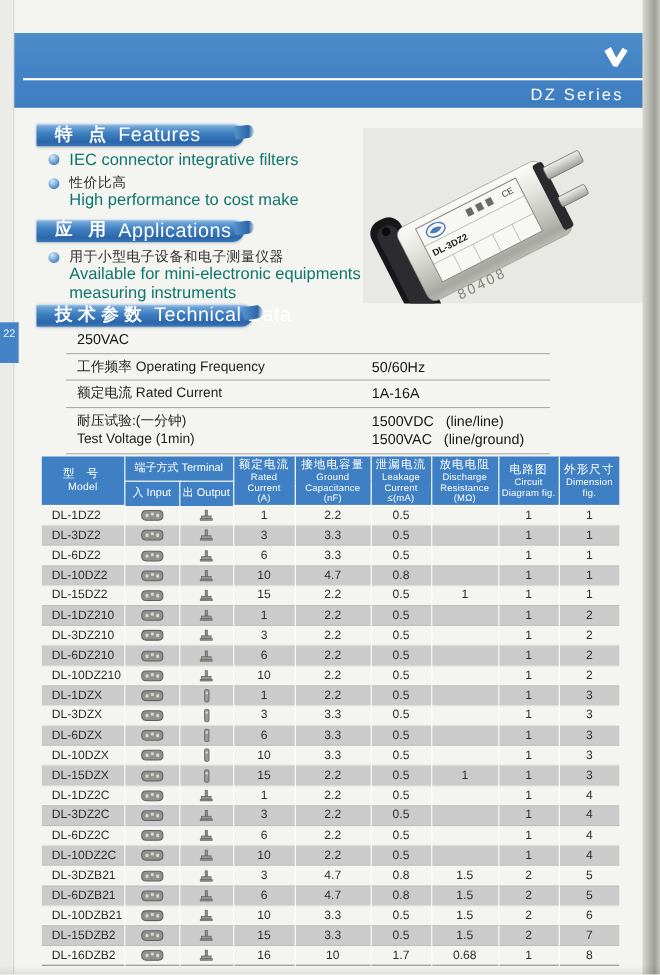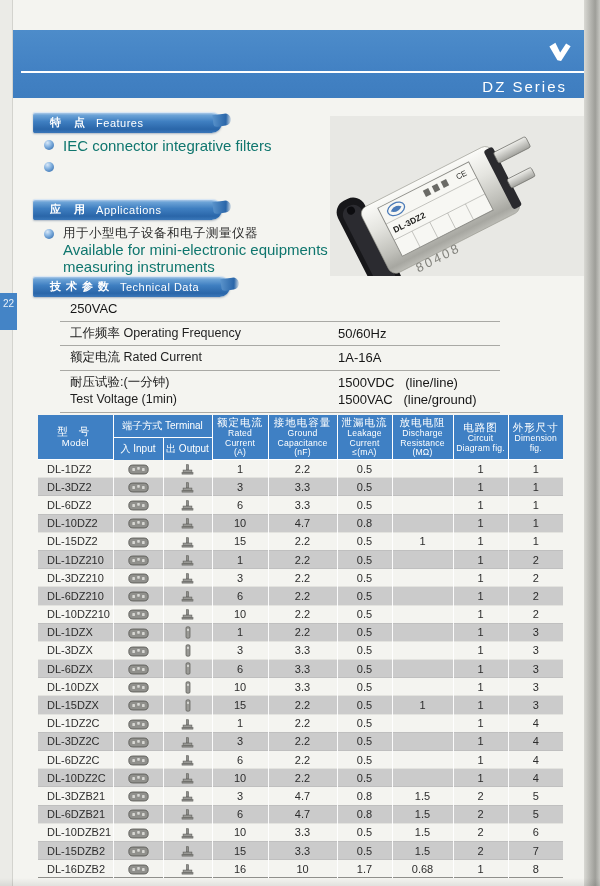--- a/index.html
+++ b/index.html
@@ -41,22 +41,22 @@
     padding-left:17px;color:#ffffff;
     background:linear-gradient(180deg,#b9d2ec 0%,#6ba2d6 16%,#3f7fc1 45%,#2a66a9 82%,#3a77b9 100%);
     border-radius:5px 22px 22px 3px;
     box-shadow:inset 0 1px 1px rgba(255,255,255,.6), 0 1px 2px rgba(40,70,110,.35);
   }
   .pill::after{
     content:"";position:absolute;right:-9px;top:2px;width:18px;height:12px;
     background:linear-gradient(100deg,#5b94cc 0%,#2a66a9 70%,rgba(42,102,169,0) 100%);
     border-radius:0 14px 14px 50%;transform:rotate(-8deg);
   }
-  .pill-zh{font-size:11px;font-weight:bold;letter-spacing:5px;white-space:nowrap;}
-  .pill-en{font-size:11px;margin-left:6px;white-space:nowrap;letter-spacing:.5px;}
+  .pill-zh{font-size:16px;font-weight:bold;letter-spacing:5px;white-space:nowrap;}
+  .pill-en{font-size:18px;margin-left:6px;white-space:nowrap;letter-spacing:.5px;}
   
   .blist{position:absolute;left:44px;width:352px;}
   .bitem{display:flex;margin-bottom:4px;}
   .bullet{
     flex:none;width:10px;height:10px;border-radius:50%;margin:3px 9px 0 0;
     background:radial-gradient(circle at 35% 28%, #d9e8f7 0%, #8ab6e2 38%, #3a74b4 85%);
   }
   .bi-zh{font-size:12.5px;color:#2c2c2c;line-height:1.18;letter-spacing:.5px;}
   .bi-en{font-size:15px;color:#0f766e;line-height:1.18;}
   
@@ -148,20 +148,24 @@
 </div>
 <div class="blist" style="top:137px;">
   <div class="bitem">
     <span class="bullet"></span>
     <span>
       <span class="bi-en" style="display:block">IEC connector integrative filters</span>
     </span>
   </div>
   <div class="bitem">
     <span class="bullet"></span>
+    <span>
+      <span class="bi-zh" style="display:block">性价比高</span>
+      <span class="bi-en" style="display:block">High performance to cost make</span>
+    </span>
   </div>
 </div>
 
 <div class="pill" style="top:199px;width:172px;">
   <span class="pill-zh">应 用</span>
   <span class="pill-en">Applications</span>
 </div>
 <div class="blist" style="top:226px;">
   <div class="bitem">
     <span class="bullet"></span>

